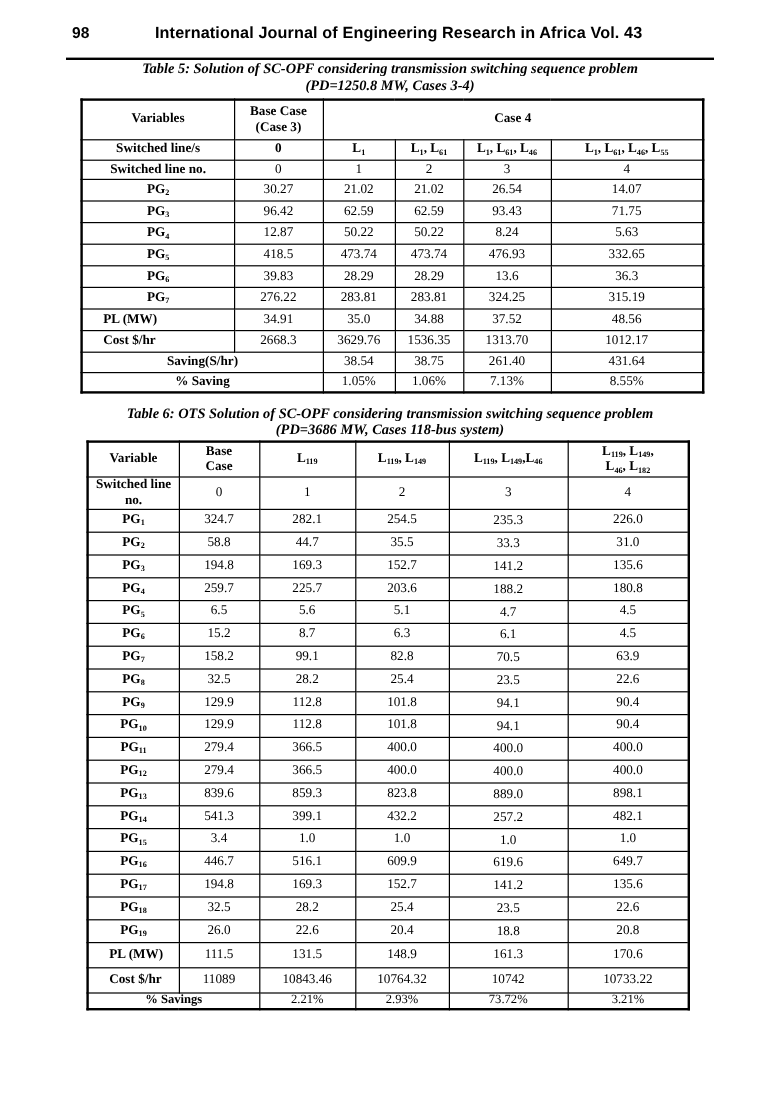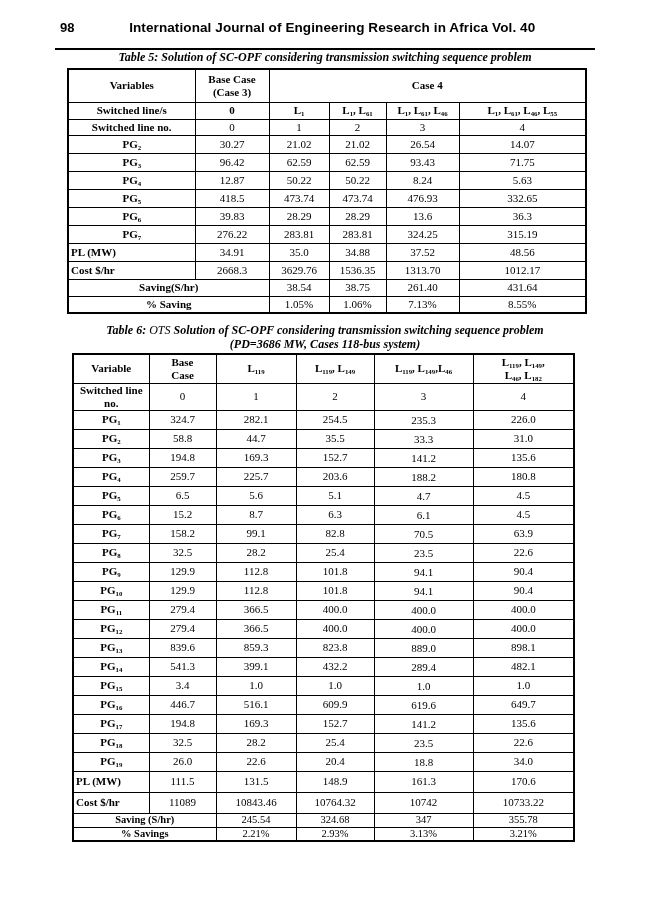--- a/index.html
+++ b/index.html
@@ -14,33 +14,33 @@
     font-family:"Liberation Sans", sans-serif; font-weight:bold;
   }
   .hdr .num { font-size:13px; }
   .hdr .title { flex:1; text-align:center; font-size:13.5px; letter-spacing:0.1px; }
   .rule { margin:13px 55px 0 55px; border-top:2px solid #000; height:0; }
 
   
   .cap { text-align:center; font-style:italic; font-weight:bold; font-size:12px; line-height:14px; }
   .cap5 { }
   .cap6 { margin-top:9px; }
-  .cap .plain { font-weight:normal; }
+  .cap .plain { font-weight:bold; }
 
   
   table { border-collapse:collapse; table-layout:fixed; border:2px solid #000; }
   #t5 { margin:4px 0 0 67px; width:518px; }
   #t6 { margin:2px 13px 0 72px; width:501px; }
   td, th {
     border:1px solid #000; text-align:center; vertical-align:middle;
     font-size:11px; line-height:13px; padding:0 2px; font-weight:normal;
     overflow:hidden;
   }
   th, .blbl { font-weight:bold; }
-  .left { text-align:left; padding-left:2px; }
+  .left { text-align:left; padding-left:17px; }
   sub { font-size:0.62em; line-height:0; vertical-align:-0.28em; }
 
   
   #t5 tr.r1 { height:33px; }
   #t5 tr.r2 { height:17px; }
   #t5 tr.r3 { height:16px; }
   #t5 tbody tr { height:18px; }
   #t5 tr.merge { height:17px;margin-top:16px; }
 
   #t6 tr.r1 { height:29px; }
@@ -53,26 +53,27 @@
   
   #t6 td.low { vertical-align:bottom; padding-bottom:2px; }
 </style>
 </head>
 <body>
 
 <div class="page">
 
   <div class="hdr">
     <span class="num">98</span>
-    <span class="title">International Journal of Engineering Research in Africa Vol. 40</span>
+    <span class="title">International Journal of Engineering Research in Africa Vol. 43</span>
   </div>
   <div class="rule"></div>
 
   <div class="cap cap5">
     <div><span>Table 5:</span> <span>Solution of SC-OPF considering transmission switching sequence problem</span></div>
+    <div>(PD=1250.8 MW, Cases 3-4)</div>
   </div>
 
   <table id="t5">
     <colgroup>
       <col style="width:127px">
         <col style="width:74px">
         <col style="width:60px">
       <col style="width:57px">
         <col style="width:73px">
         <col style="width:127px">
@@ -328,21 +329,21 @@
           <td>859.3</td>
           <td>823.8</td>
           <td class="low">889.0</td>
           <td>898.1</td>
         </tr>
         <tr>
           <td class="blbl">PG<sub>14</sub></td>
           <td>541.3</td>
           <td>399.1</td>
           <td>432.2</td>
-          <td class="low">289.4</td>
+          <td class="low">257.2</td>
           <td>482.1</td>
         </tr>
         <tr>
           <td class="blbl">PG<sub>15</sub></td>
           <td>3.4</td>
           <td>1.0</td>
           <td>1.0</td>
           <td class="low">1.0</td>
           <td>1.0</td>
         </tr>
@@ -369,50 +370,43 @@
           <td>25.4</td>
           <td class="low">23.5</td>
           <td>22.6</td>
         </tr>
         <tr>
           <td class="blbl">PG<sub>19</sub></td>
           <td>26.0</td>
           <td>22.6</td>
           <td>20.4</td>
           <td class="low">18.8</td>
-          <td>34.0</td>
+          <td>20.8</td>
         </tr>
         <tr class="tall">
           <td class="blbl left">PL (MW)</td>
           <td>111.5</td>
           <td>131.5</td>
           <td>148.9</td>
           <td>161.3</td>
           <td>170.6</td>
         </tr>
         <tr class="tall">
           <td class="blbl left">Cost $/hr</td>
           <td>11089</td>
           <td>10843.46</td>
           <td>10764.32</td>
           <td>10742</td>
           <td>10733.22</td>
         </tr>
       </tbody>
     <tbody>
       <tr class="merge">
-        <td colspan="2" class="blbl">Saving (S/hr)</td>
-        <td>245.54</td>
-        <td>324.68</td>
-        <td>347</td>
-        <td>355.78</td>
-      </tr>
-      <tr class="merge">
         <td colspan="2" class="blbl">% Savings</td>
         <td>2.21%</td>
         <td>2.93%</td>
-        <td>3.13%</td>
+        <td>73.72%</td>
         <td>3.21%</td>
       </tr>
     </tbody>
   </table>
 
 </div>
 
 </body></html>

